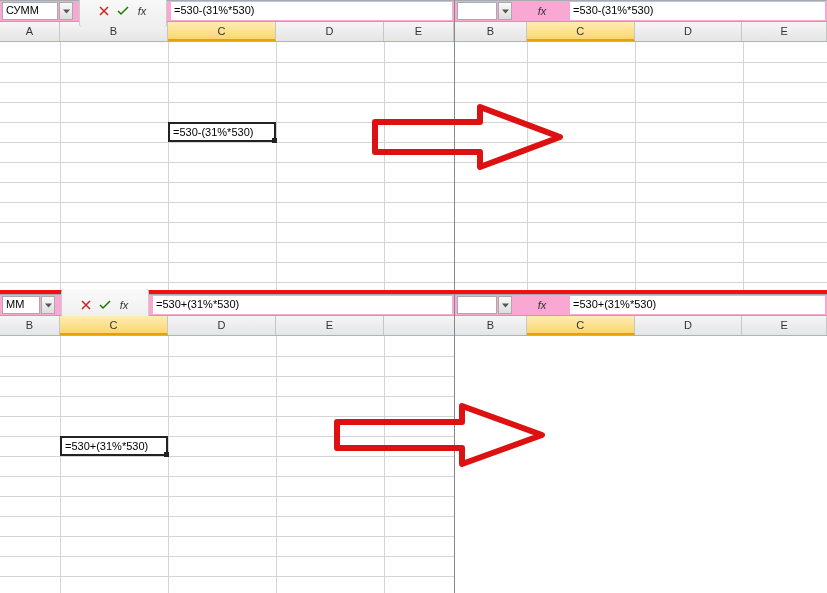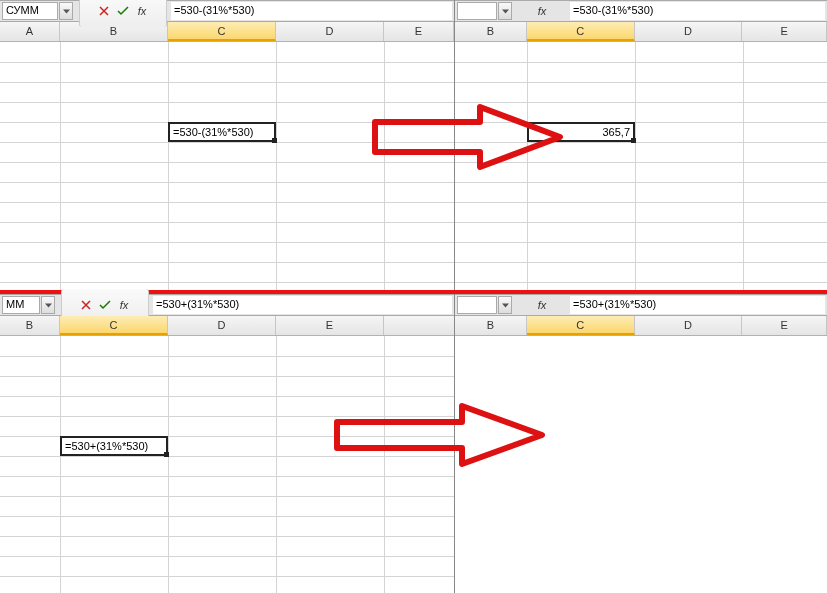--- a/index.html
+++ b/index.html
@@ -13,21 +13,21 @@
     overflow: hidden;
   }
   .panel {
     position: absolute;
     background: #fff;
   }
   .formula-bar {
     display: flex;
     align-items: center;
     height: 22px;
-    background: #e5e5e5;
+    background: #f9a8d4;
     border-top: 1px solid #aaa;
     border-bottom: 1px solid #aaa;
     padding: 0 2px;
   }
   .name-box {
     width: 56px;
     height: 18px;
     background: #fff;
     border: 1px solid #aaa;
     font-size: 11px;
@@ -200,24 +200,20 @@
     <div class="hline" style="top:60px;"></div>
     <div class="hline" style="top:80px;"></div>
     <div class="hline" style="top:100px;"></div>
     <div class="hline" style="top:120px;"></div>
     <div class="hline" style="top:140px;"></div>
     <div class="hline" style="top:160px;"></div>
     <div class="hline" style="top:180px;"></div>
     <div class="hline" style="top:200px;"></div>
     <div class="hline" style="top:220px;"></div>
     <div class="hline" style="top:240px;"></div>
-    <div class="sel-cell right" style="left:72px;top:80px;width:108px;height:20px;">
-      <span>365,7</span>
-      <div class="fill-handle"></div>
-    </div>
   </div>
 </div>
 
 <div class="red-divider" style="top:290px;"></div>
 
 <div class="panel" style="left:0;top:294px;width:454px;height:300px;">
   <div class="formula-bar">
     <div class="name-box" style="width:38px;">ММ</div>
     <div class="nb-dd">
       <svg viewBox="0 0 10 6">

